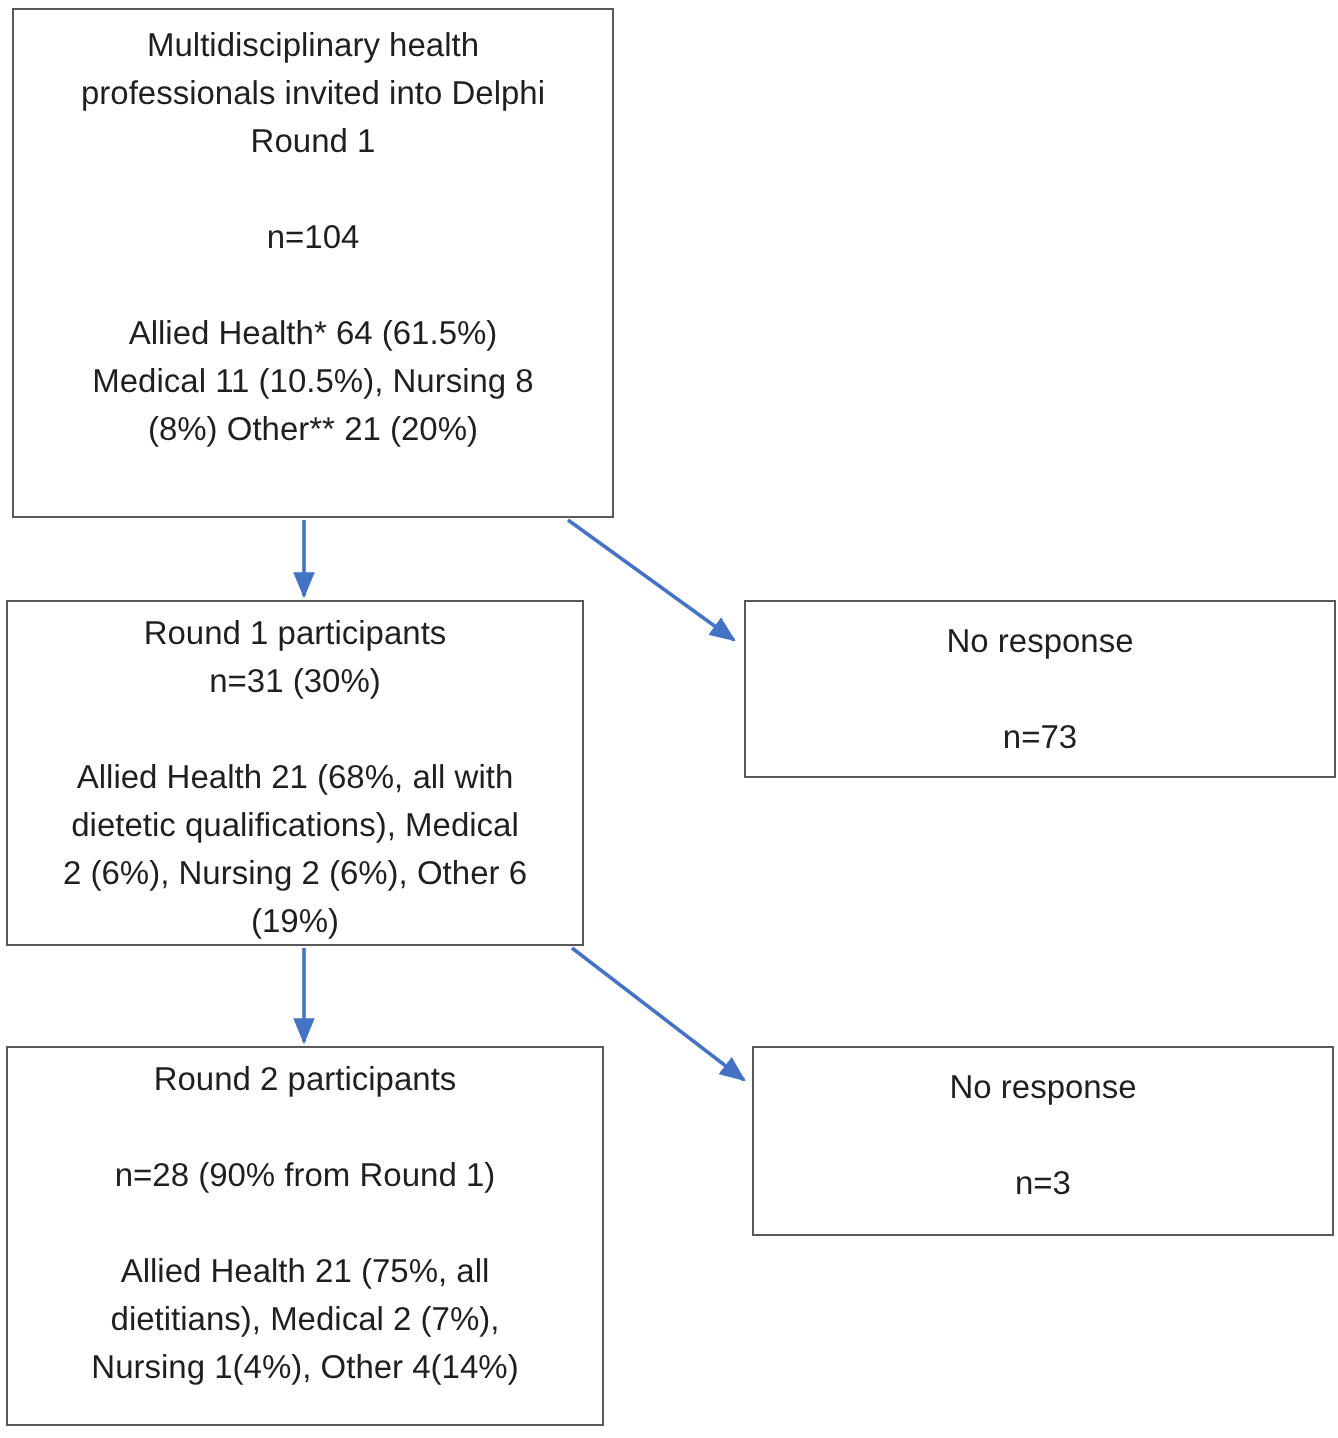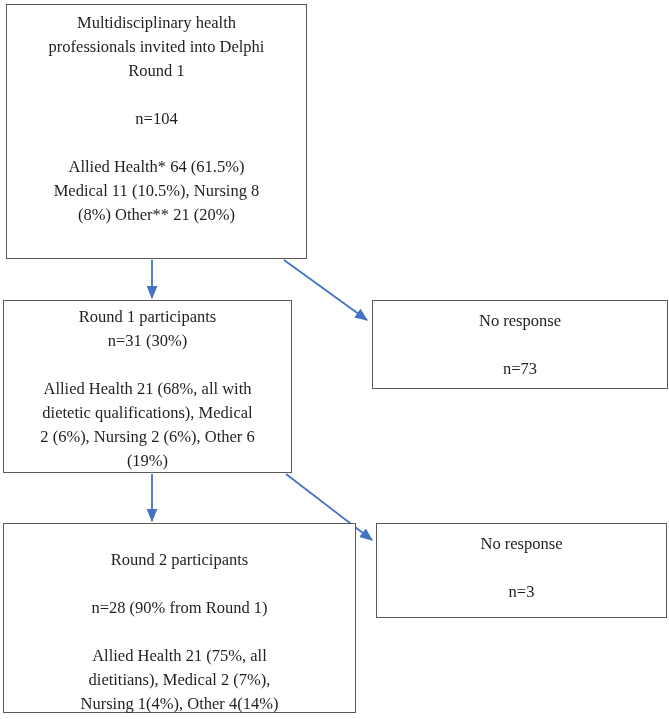--- a/index.html
+++ b/index.html
@@ -28,31 +28,30 @@
     stroke:var(--arrow);
     stroke-width:1.8;
   }
   .arrowhead-shape{fill:var(--arrow);}
   .box{
     position:absolute;
     box-sizing:border-box;
     border:1.5px solid var(--border);
     background:var(--background);
     text-align:center;
-    font-family:Liberation Serif, serif;
   }
   .box-text{
     white-space:pre-line;
     font-size:16.5px;
     line-height:24px;
   }
   .box-invited   {left:6px;   top:4px;   width:301px; height:255px; padding:6px 10px;}
   .box-round1    {left:3px;   top:300px; width:289px; height:173px; padding:4px 2px;}
   .box-noresp1   {left:372px; top:300px; width:296px; height:89px;  padding:8px 10px;}
-  .box-round2    {left:3px;   top:523px; width:353px; height:190px; padding:24px 10px;}
+  .box-round2    {left:3px;   top:523px; width:299px; height:190px; padding:4px 10px;}
   .box-noresp2   {left:376px; top:523px; width:291px; height:95px;  padding:8px 10px;}
 </style>
 </head>
 <body>
 
 <div class="canvas">
 
   <svg class="arrows" viewBox="0 0 669 719" xmlns="http://www.w3.org/2000/svg" aria-hidden="true">
     <defs>
       <marker id="ah" viewBox="0 0 12 10" refX="11" refY="5" markerWidth="13" markerHeight="11" markerUnits="userSpaceOnUse" orient="auto">

